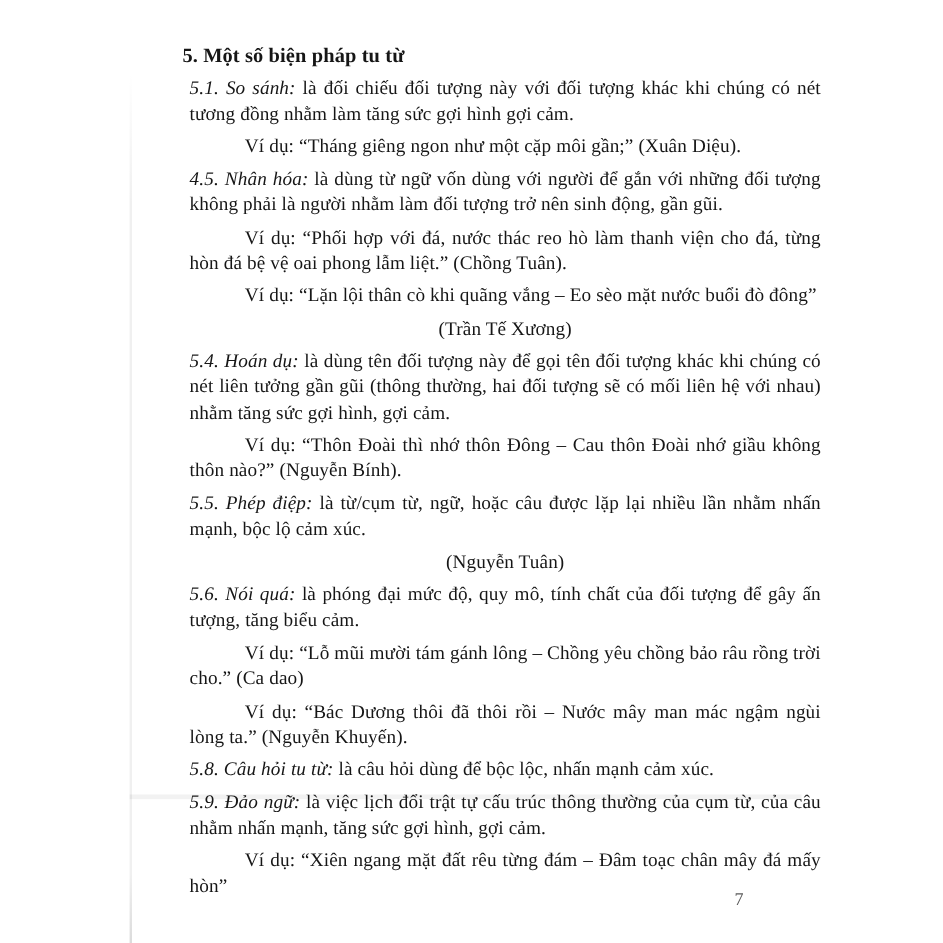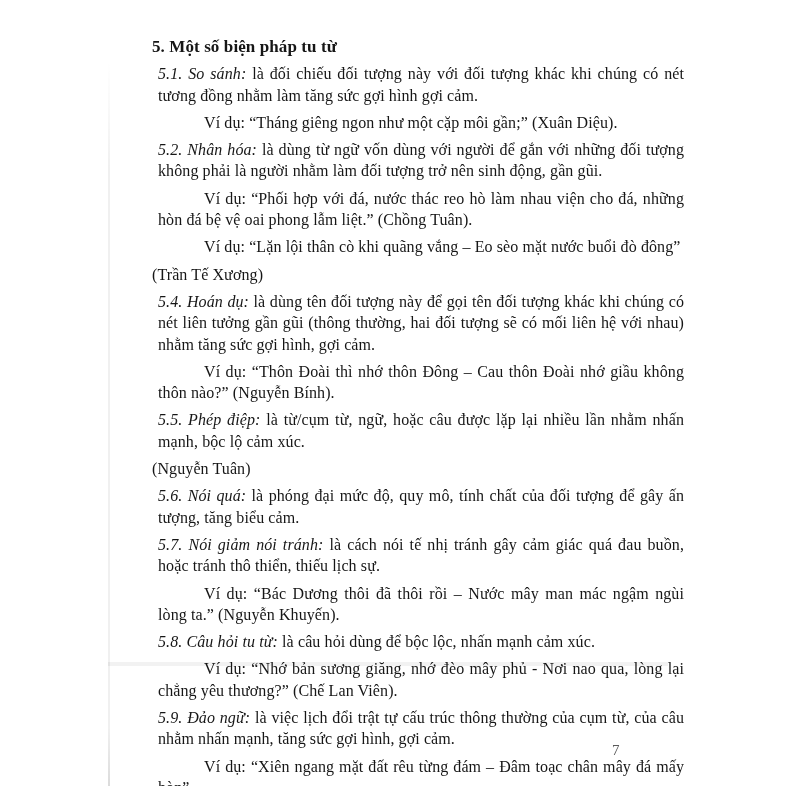--- a/index.html
+++ b/index.html
@@ -62,21 +62,21 @@
   .term {
     font-style: italic;
   }
   p.example {
     text-indent: 46px;
   }
   .quote {
   }
   p.attr-line {
     margin: 0;
-    text-align: left;
+    text-align: center;
     text-indent: 0;
   }
   .page-number {
     position: absolute;
     left: 612px;
     top: 742px;
     font-size: 15px;
     color: #5a5a5a;
   }
 </style>
@@ -90,51 +90,50 @@
   <div class="text-block">
 
     <h1 class="heading">5. Một số biện pháp tu từ</h1>
 
     <div>
       <p class="def"><span class="term">5.1. So sánh:</span> <span>là đối chiếu đối tượng này với đối tượng khác khi chúng có nét tương đồng nhằm làm tăng sức gợi hình gợi cảm.</span></p>
       <p class="example"><span>Ví dụ:</span> <span class="quote">“Tháng giêng ngon như một cặp môi gần;”</span> <span>(Xuân Diệu).</span></p>
     </div>
 
     <div>
-      <p class="def"><span class="term">5.2. Nhân hóa:</span> <span>là dùng từ ngữ vốn dùng với người để gắn với những đối tượng không phải là người nhằm làm đối tượng trở nên sinh động, gần gũi.</span></p>
-      <p class="example"><span>Ví dụ:</span> <span class="quote">“Phối hợp với đá, nước thác reo hò làm nhau viện cho đá, những hòn đá bệ vệ oai phong lẫm liệt.”</span> <span>(Chồng Tuân).</span></p>
+      <p class="def"><span class="term">4.5. Nhân hóa:</span> <span>là dùng từ ngữ vốn dùng với người để gắn với những đối tượng không phải là người nhằm làm đối tượng trở nên sinh động, gần gũi.</span></p>
+      <p class="example"><span>Ví dụ:</span> <span class="quote">“Phối hợp với đá, nước thác reo hò làm thanh viện cho đá, từng hòn đá bệ vệ oai phong lẫm liệt.”</span> <span>(Chồng Tuân).</span></p>
     </div>
 
     <div>
       <p class="example"><span>Ví dụ:</span> <span class="quote">“Lặn lội thân cò khi quãng vắng – Eo sèo mặt nước buổi đò đông”</span></p>
       <p class="attr-line"><span>(Trần Tế Xương)</span></p>
     </div>
 
     <div>
       <p class="def"><span class="term">5.4. Hoán dụ:</span> <span>là dùng tên đối tượng này để gọi tên đối tượng khác khi chúng có nét liên tưởng gần gũi (thông thường, hai đối tượng sẽ có mối liên hệ với nhau) nhằm tăng sức gợi hình, gợi cảm.</span></p>
       <p class="example"><span>Ví dụ:</span> <span class="quote">“Thôn Đoài thì nhớ thôn Đông – Cau thôn Đoài nhớ giầu không thôn nào?”</span> <span>(Nguyễn Bính).</span></p>
     </div>
 
     <div>
       <p class="def"><span class="term">5.5. Phép điệp:</span> <span>là từ/cụm từ, ngữ, hoặc câu được lặp lại nhiều lần nhằm nhấn mạnh, bộc lộ cảm xúc.</span></p>
       <p class="attr-line"><span>(Nguyễn Tuân)</span></p>
     </div>
 
     <div>
       <p class="def"><span class="term">5.6. Nói quá:</span> <span>là phóng đại mức độ, quy mô, tính chất của đối tượng để gây ấn tượng, tăng biểu cảm.</span></p>
+      <p class="example"><span>Ví dụ:</span> <span class="quote">“Lỗ mũi mười tám gánh lông – Chồng yêu chồng bảo râu rồng trời cho.”</span> <span>(Ca dao)</span></p>
     </div>
 
     <div>
-      <p class="def"><span class="term">5.7. Nói giảm nói tránh:</span> <span>là cách nói tế nhị tránh gây cảm giác quá đau buồn, hoặc tránh thô thiển, thiếu lịch sự.</span></p>
       <p class="example"><span>Ví dụ:</span> <span class="quote">“Bác Dương thôi đã thôi rồi – Nước mây man mác ngậm ngùi lòng ta.”</span> <span>(Nguyễn Khuyến).</span></p>
     </div>
 
     <div>
       <p class="def"><span class="term">5.8. Câu hỏi tu từ:</span> <span>là câu hỏi dùng để bộc lộc, nhấn mạnh cảm xúc.</span></p>
-      <p class="example"><span>Ví dụ:</span> <span class="quote">“Nhớ bản sương giăng, nhớ đèo mây phủ - Nơi nao qua, lòng lại chẳng yêu thương?”</span> <span>(Chế Lan Viên).</span></p>
     </div>
 
     <div>
       <p class="def"><span class="term">5.9. Đảo ngữ:</span> <span>là việc lịch đổi trật tự cấu trúc thông thường của cụm từ, của câu nhằm nhấn mạnh, tăng sức gợi hình, gợi cảm.</span></p>
       <p class="example"><span>Ví dụ:</span> <span class="quote">“Xiên ngang mặt đất rêu từng đám – Đâm toạc chân mây đá mấy hòn”</span> </p>
     </div>
 
   </div>
 
   <div class="page-number">7</div>

